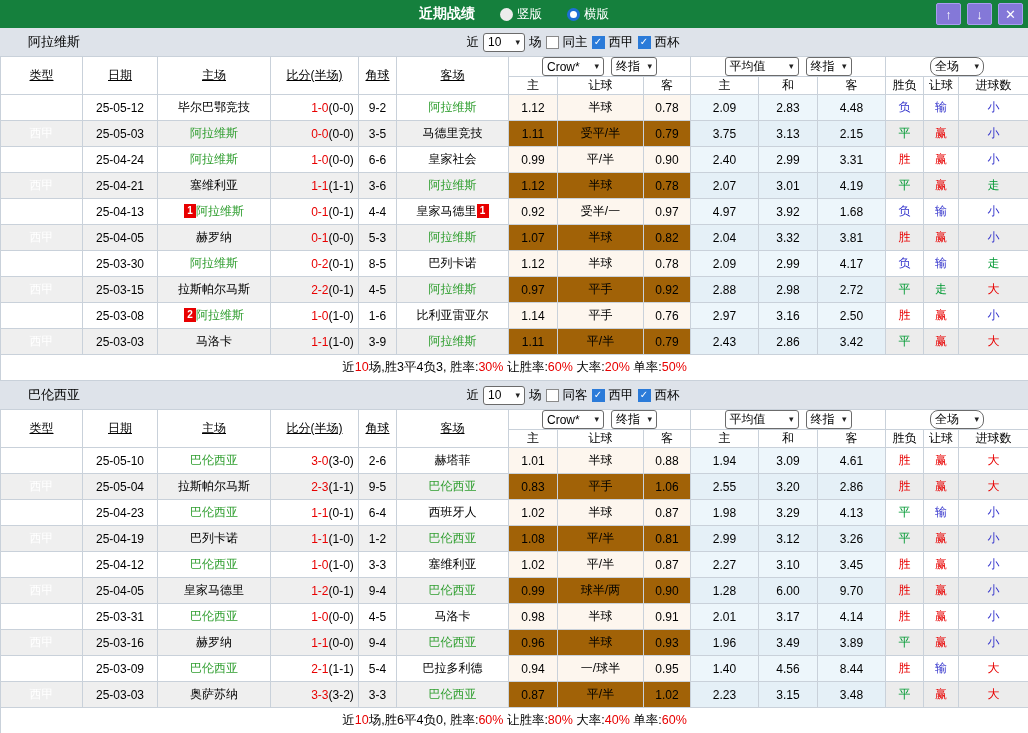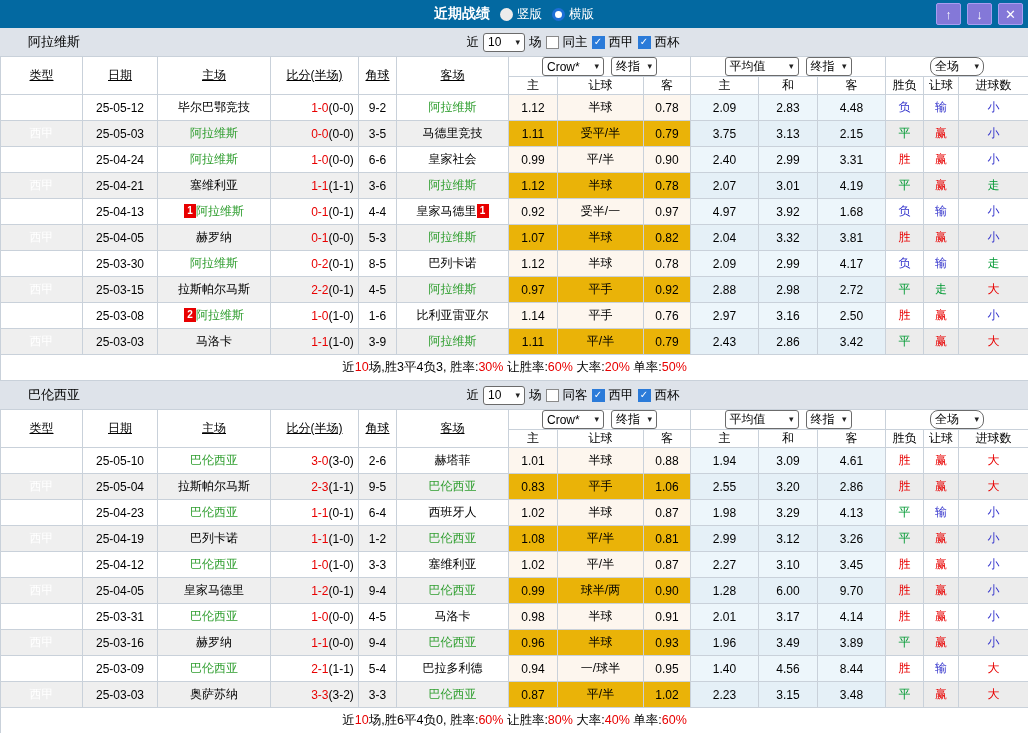--- a/index.html
+++ b/index.html
@@ -1,24 +1,24 @@
 <!DOCTYPE html>
 <html><head>
 <meta charset="utf-8">
 <style>
   * { box-sizing: border-box; }
   body { margin:0; background:#cfd6df; font-family:"Liberation Sans","DejaVu Sans",sans-serif; }
   .app { width:1028px; height:733px; background:#dee3ea; position:relative; overflow:hidden; }
 
   
-  .titlebar { height:28px; background:#0369a1; position:relative; color:#fff; }
+  .titlebar { height:28px; background:#15803d; position:relative; color:#fff; }
   .title-group { position:absolute; left:50%; top:0; transform:translateX(-50%); height:28px;
                  display:flex; align-items:center; gap:10px; white-space:nowrap; }
   .title { font-weight:bold; font-size:14px; }
-  .radio-label { display:inline-flex; align-items:center; gap:4px; font-size:12.5px; cursor:pointer; }
+  .radio-label { display:inline-flex; align-items:center; gap:4px; font-size:12.5px; cursor:pointer;margin-left:15px; }
   .rd { width:13px; height:13px; border-radius:50%; display:inline-block; }
   .rd.off { background:#ececec; }
   .rd.on  { background:#fff; border:3.5px solid #1d6fd6; }
   .win-buttons { position:absolute; right:5px; top:3px; display:flex; gap:6px; }
   .win-btn { width:25px; height:22px; background:#8478d8; border:1px solid #a99df0; border-radius:2px;
              color:#fff; font-size:13px; font-weight:bold; display:flex; align-items:center;
              justify-content:center; padding:0; cursor:pointer; font-family:inherit; }
 
   
   .filter-row { height:28px; position:relative; display:flex; align-items:center; font-size:12.5px; color:#000; }
@@ -47,21 +47,21 @@
   thead td.merged { background:#dce6f1; }
   thead tr.toprow td { height:20px; background:#fff; }
   thead tr.lblrow td { height:17px; background:#fff; }
   thead td.merged { font-weight:normal;text-decoration:underline; }
   .ddwrap { display:flex; align-items:center; justify-content:center; gap:7px;text-align:center; }
   tbody td { height:26px; }
 
   tr.odd  td { background:#ffffff; }
   tr.even td { background:#efefef; }
   tr.odd  td.oc { background:#fdf6ee; }
-  tr.even td.oc { background:#eab308; }
+  tr.even td.oc { background:#a16207; }
   tr.odd  td.oa { background:#edf6fb; }
   tr.even td.oa { background:#e5f0f7; }
   tr.odd  td.orr { background:#ffffff; }
   tr.even td.orr { background:#ececec; }
 
   .c-league { background:#15803d; color:#fff; }
   .t-team  { color:#2f9e2f; }
   .t-score { color:#e80000;margin-left:36px; }
   .t-r { color:#e80000; }
   .t-g { color:#009933; }

